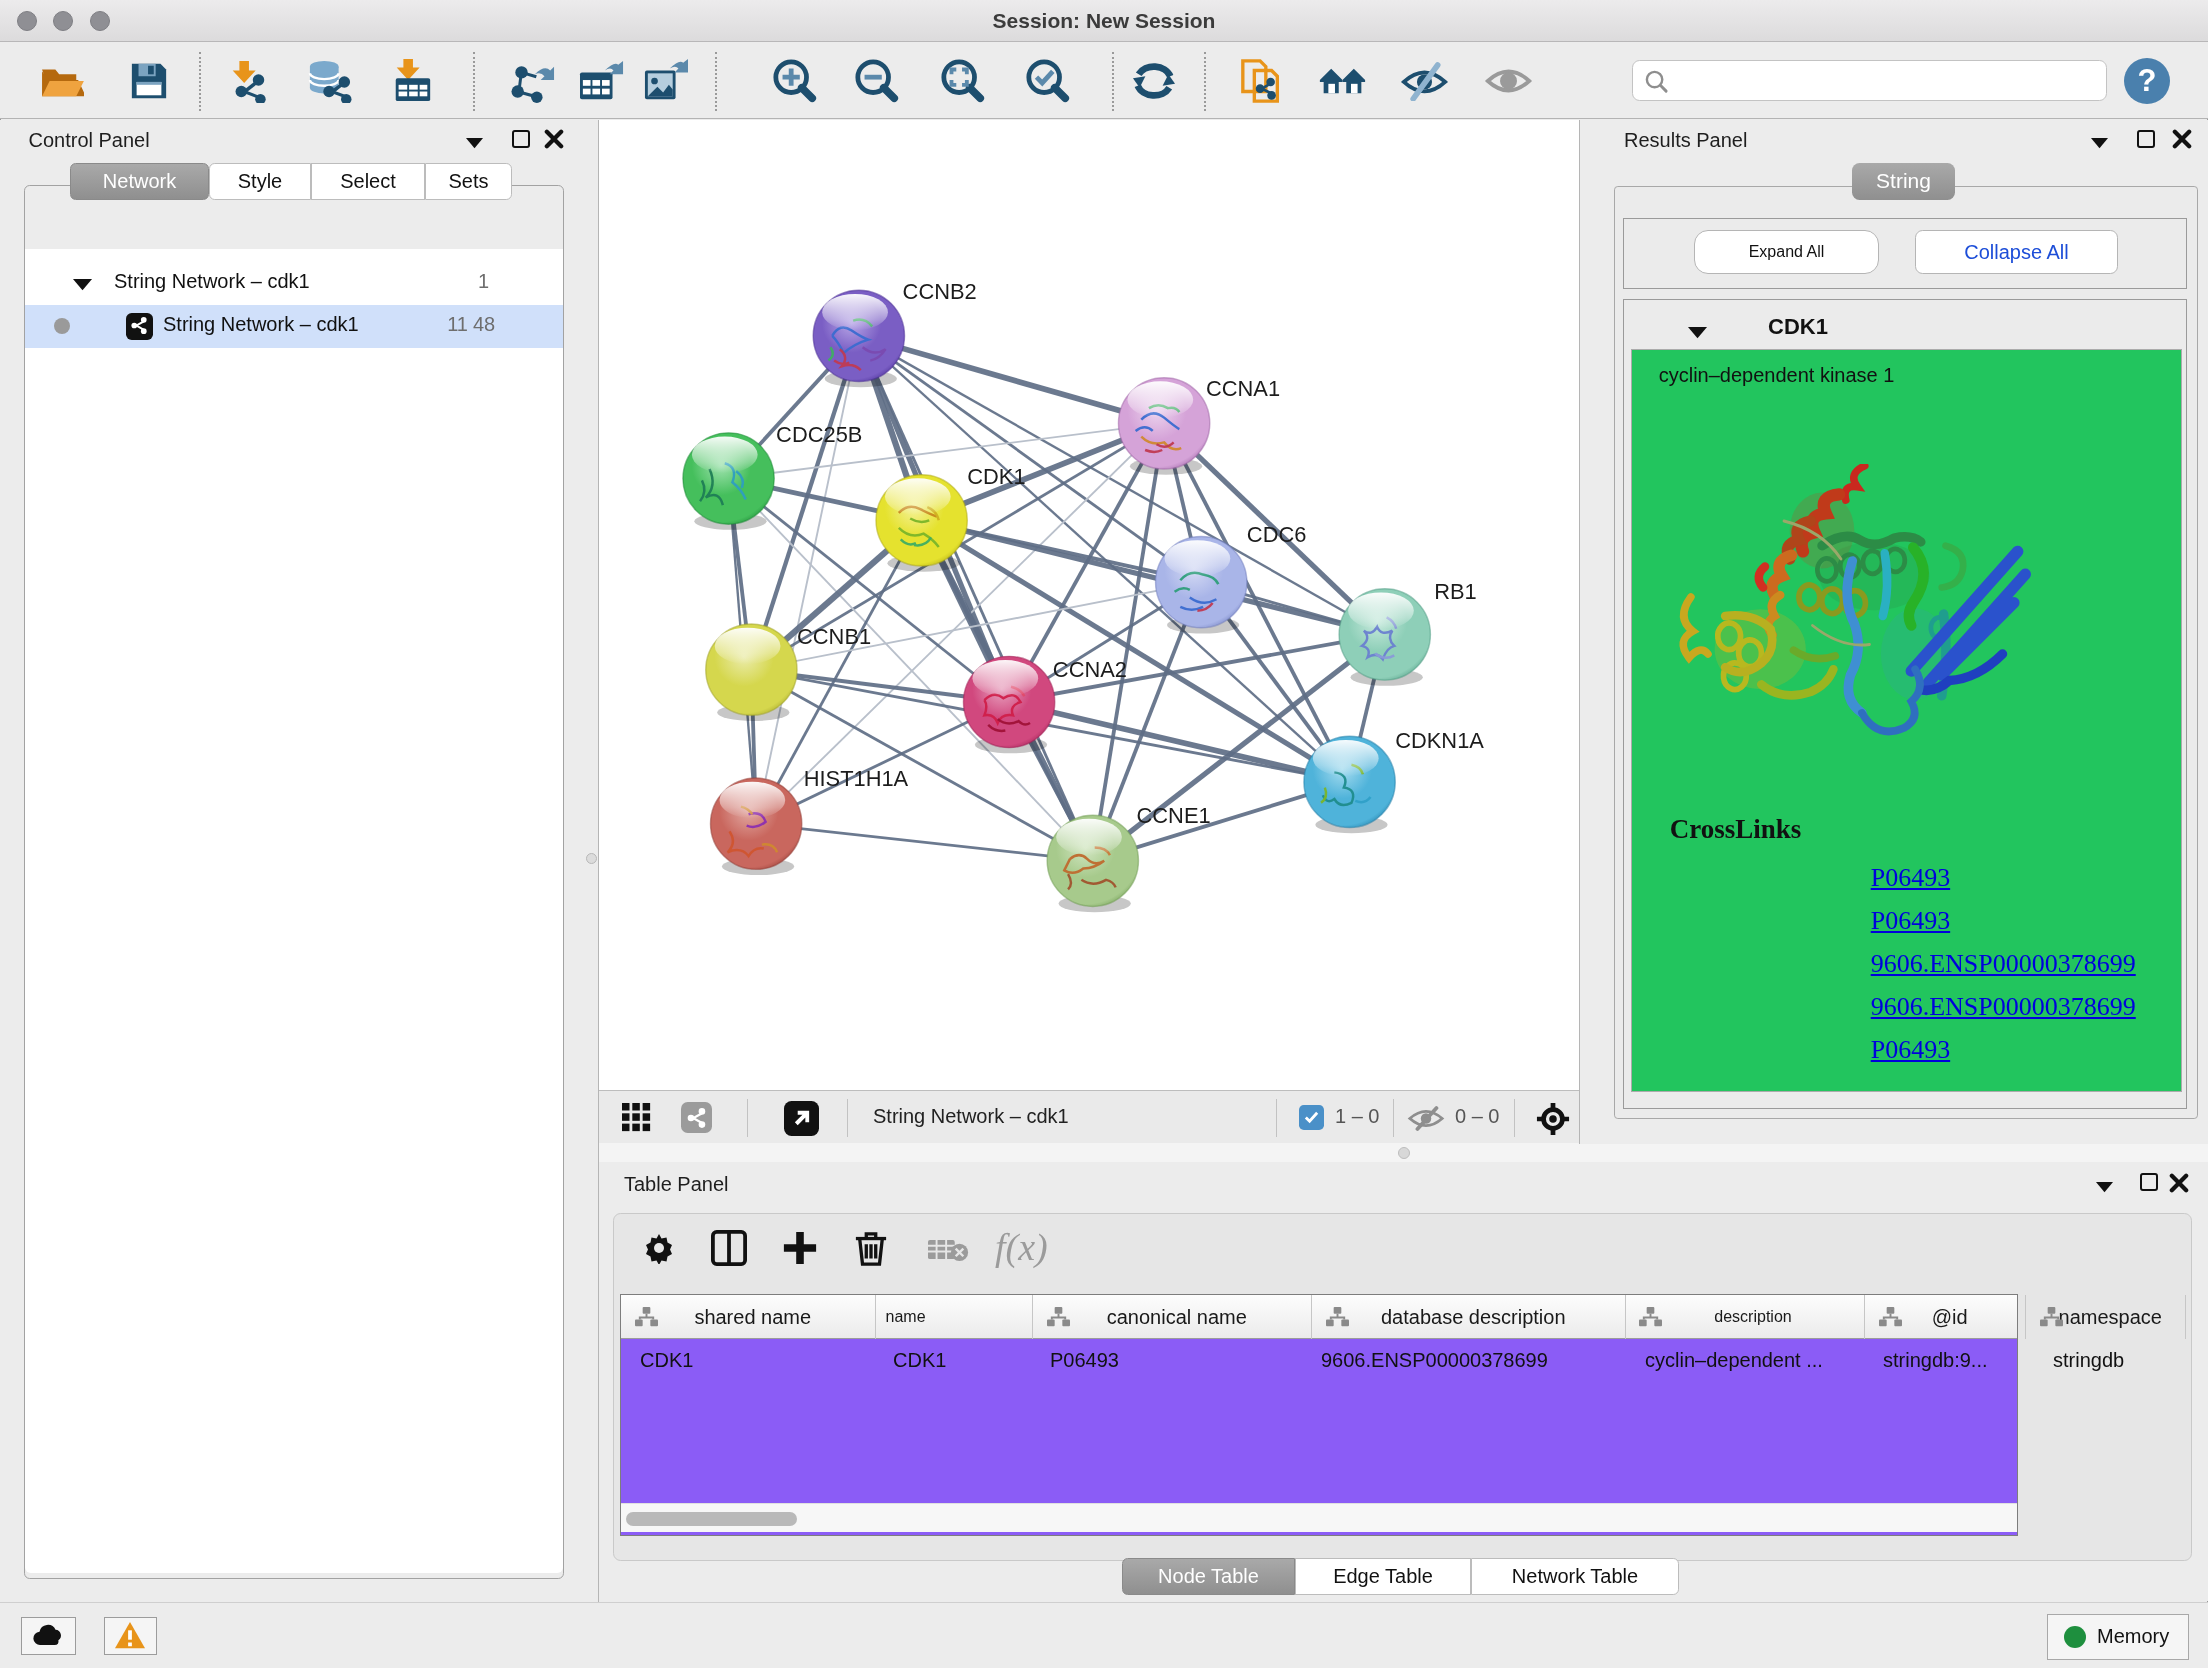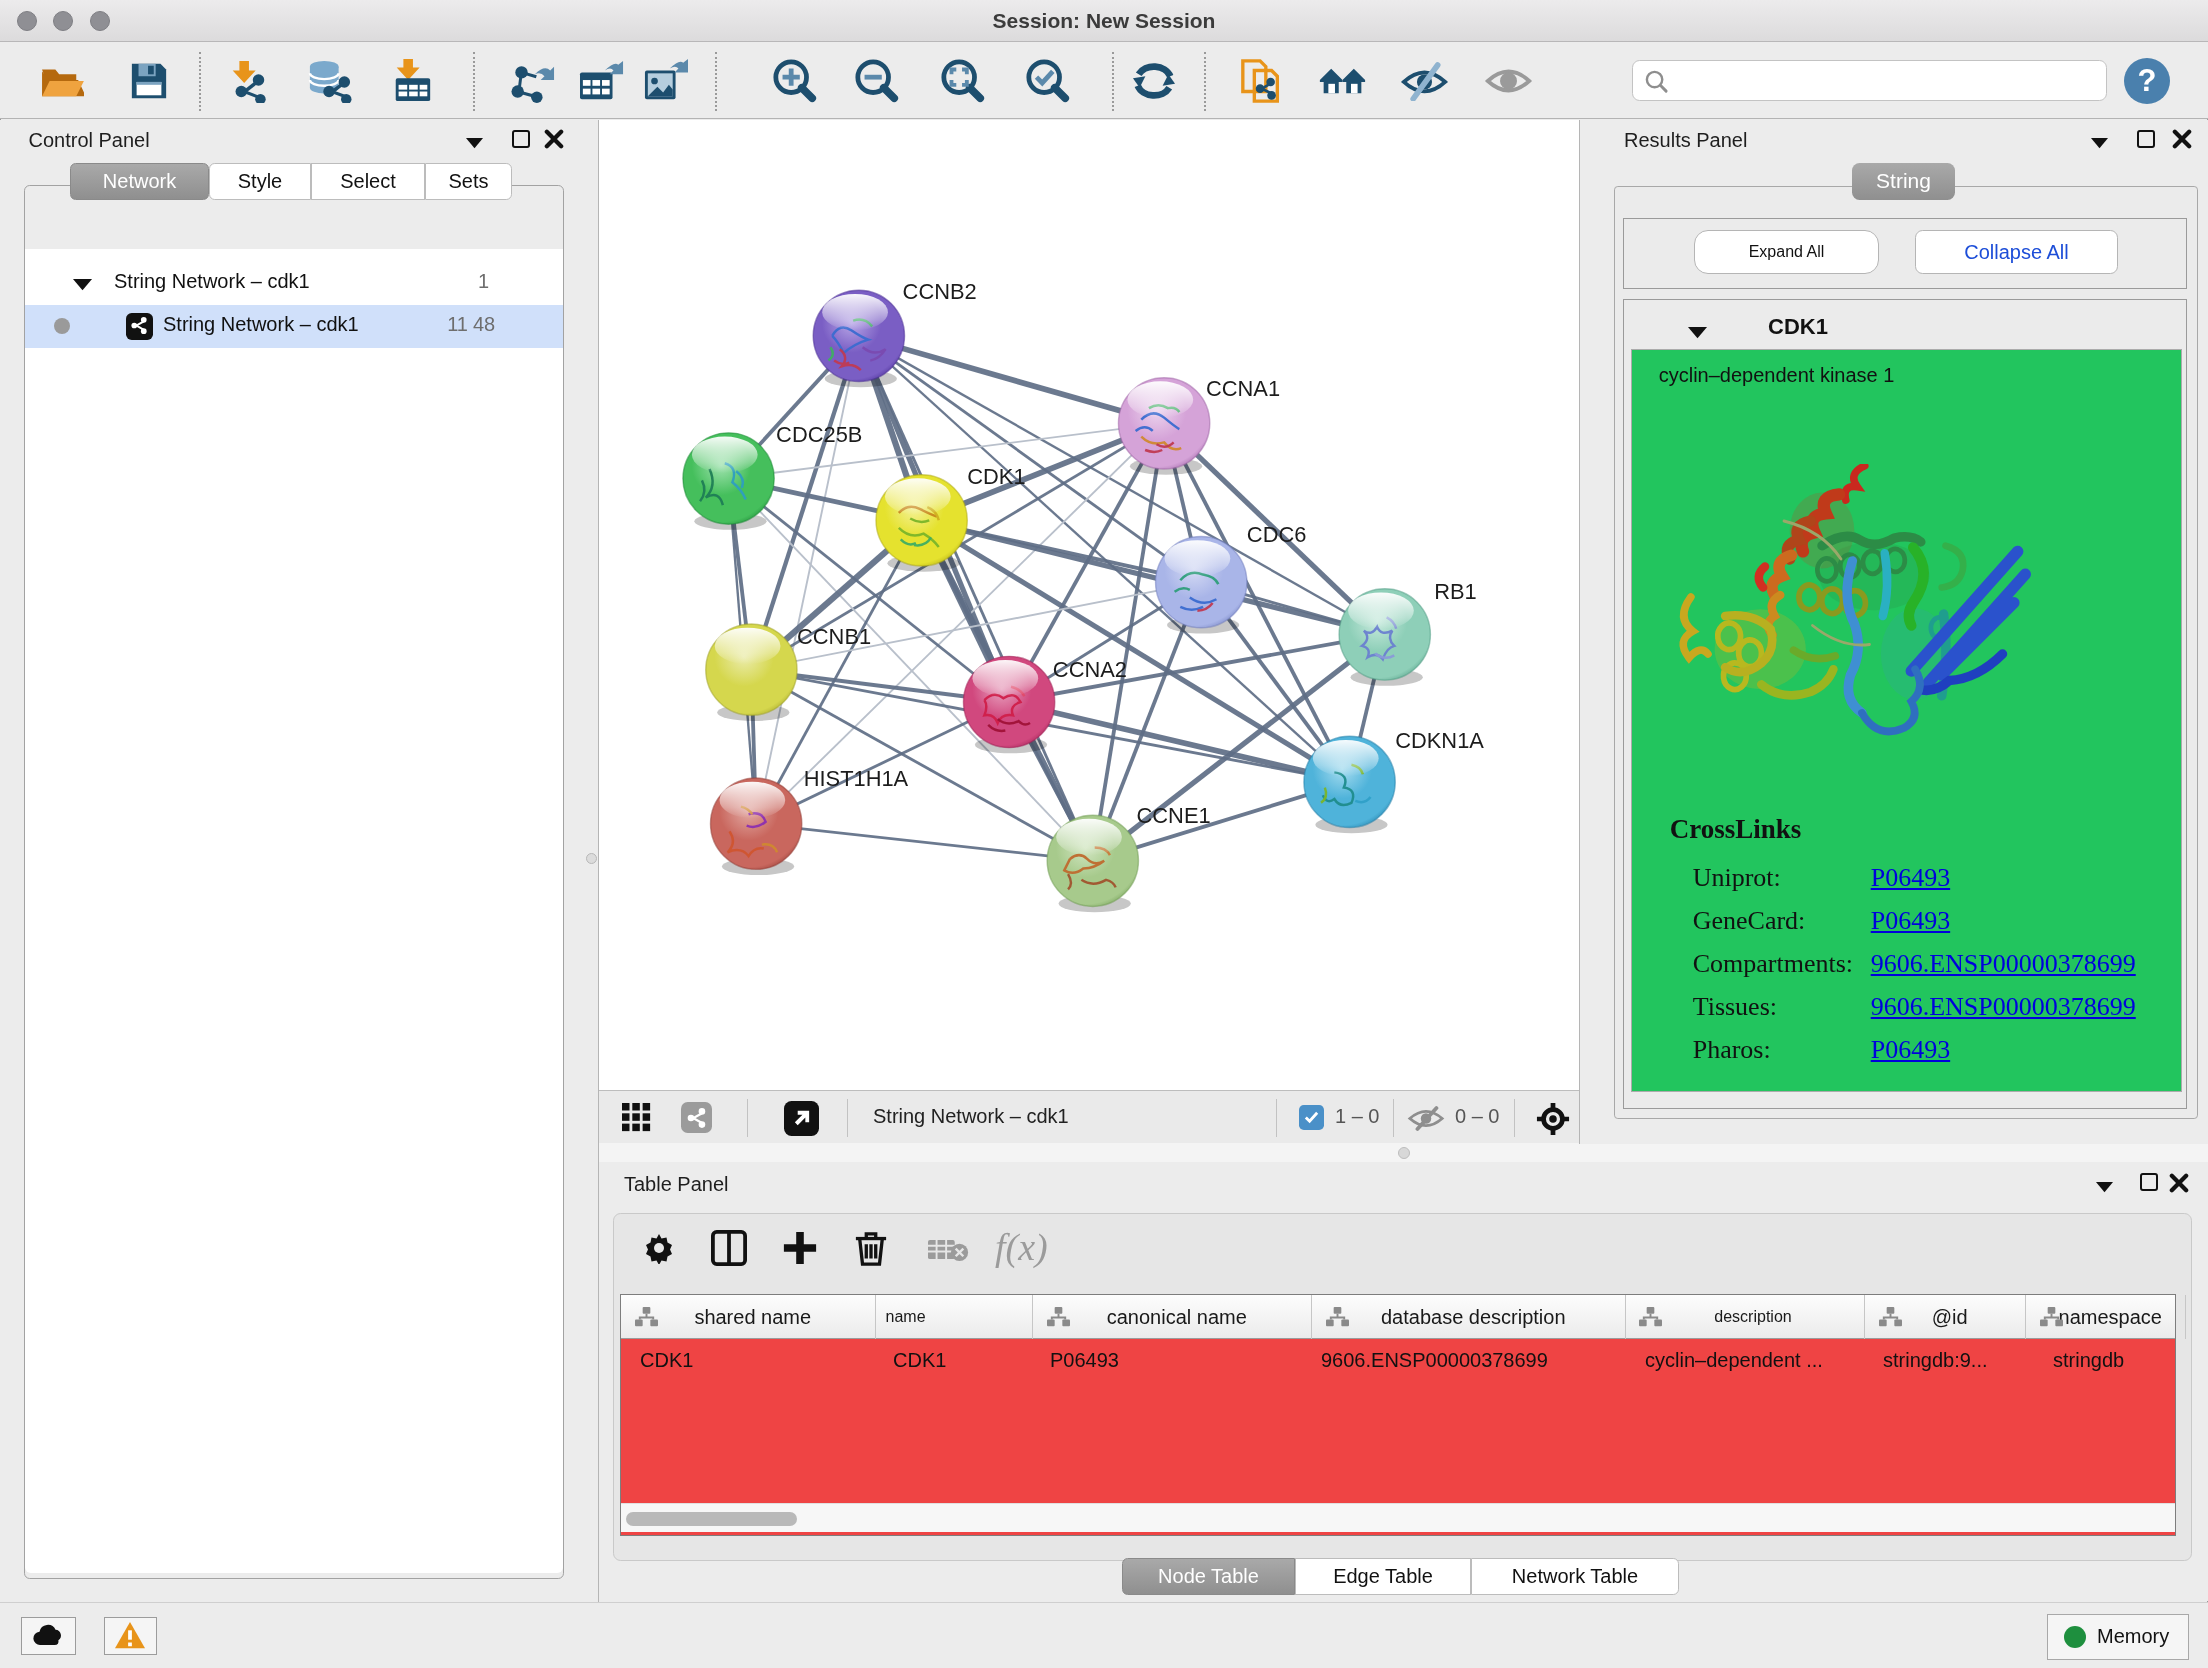--- a/index.html
+++ b/index.html
@@ -542,27 +542,20 @@
 <path d="M202 262 q16 28 44 16 q18 -10 8 -28 q16 -14 4 -34" stroke="#2f6fbf" stroke-width="8"></path>
 <path d="M22 140 q-16 22 2 36 q-18 10 -4 28 q12 -14 20 -4" stroke="#c8a81f" stroke-width="8"></path>
 <path d="M66 168 a12 14 0 1 0 2 1 M88 186 a12 14 0 1 0 2 1 M72 210 a12 14 0 1 0 2 1" stroke="#b8b81f" stroke-width="6"></path>
 <path d="M58 160 q30 -4 48 14 q6 22 -10 36 q-20 16 -38 4" stroke="#b8b020" stroke-width="9"></path>
 <path d="M96 232 q22 18 52 8 q18 -8 24 -24" stroke="#9ab520" stroke-width="9"></path>
 <path d="M130 196 q20 14 44 6" stroke="#6aaa2a" stroke-width="8"></path>
 <path d="M120 60 q40 10 60 40 M150 170 q30 24 60 20" stroke="#9aa86a" stroke-width="3"></path>
 </g>
         </svg>
    <div class="abs" style="left:38px;top:464px;font-family:'Liberation Serif',serif;font-size:27px;font-weight:bold;color:#111">CrossLinks</div>
-   <div class="abs" style="left:61px;top:506px;font-family:'Liberation Serif',serif;font-size:26px;color:#111;line-height:43px">
-     <div>Uniprot:</div>
-          <div>GeneCard:</div>
-          <div>Compartments:</div>
-          <div>Tissues:</div>
-          <div>Pharos:</div>
-   </div>
    <div class="abs" style="left:239px;top:506px;font-family:'Liberation Serif',serif;font-size:26px;color:#0000dd;line-height:43px;text-decoration:underline">
      <div>P06493</div>
           <div>P06493</div>
           <div>9606.ENSP00000378699</div>
           <div>9606.ENSP00000378699</div>
           <div>P06493</div>
    </div>
   </div>
  </div>
 </div>
@@ -603,21 +596,21 @@
         <rect x="0" y="2" width="28" height="20" rx="2"></rect>
       </g>
       <g stroke="#e6e6e6" stroke-width="2">
         <path d="M0 8 h28 M0 14 h28 M9 2 v20 M19 2 v20"></path>
       </g>
       <circle cx="33" cy="15" r="9" fill="#9b9b9b"></circle>
       <path d="M29 11 l8 8 M37 11 l-8 8" stroke="#e6e6e6" stroke-width="2.5"></path>
     </svg>
  <div class="abs" style="left:396px;top:63px;font-family:'Liberation Serif',serif;font-style:italic;font-size:38px;color:#9b9b9b">f(x)</div>
 
- <div class="abs" style="left:21px;top:132px;width:1556px;height:242px;background:#ef4444;border:1.9px solid #7d7d7d">
+ <div class="abs" style="left:21px;top:132px;width:1398px;height:242px;background:#8b5cf6;border:1.9px solid #7d7d7d">
   <div class="abs" style="left:0;top:0;width:100%;height:44px;background:linear-gradient(#fdfdfd,#ebebeb);border-bottom:1px solid #9b9b9b">
         <div class="abs" style="left:0px;top:0;width:255px;height:44px;border-right:1px solid #c6c6c6">
           <svg class="abs" style="left:13.3px;top:10.5px" width="25" height="23" viewBox="0 0 26 24">
             <g fill="#8a8a8a">
               <rect x="9" y="1" width="8" height="7" rx="1"></rect>
               <rect x="1" y="14" width="8" height="7" rx="1"></rect>
               <rect x="17" y="14" width="8" height="7" rx="1"></rect>
               <path d="M12 8 h2 v3 h7 v3 h-2 v-1 h-12 v1 h-2 v-3 h7 z"></path>
             </g>
           </svg>

